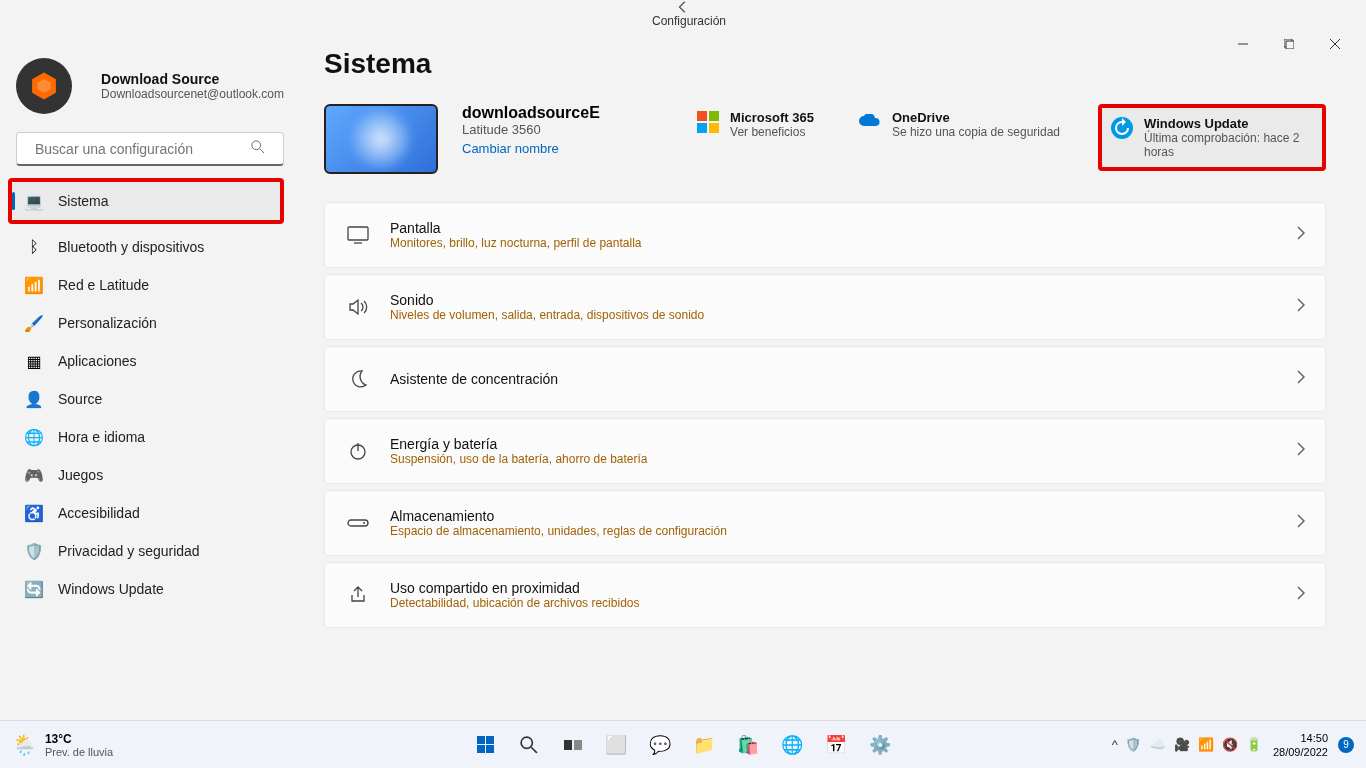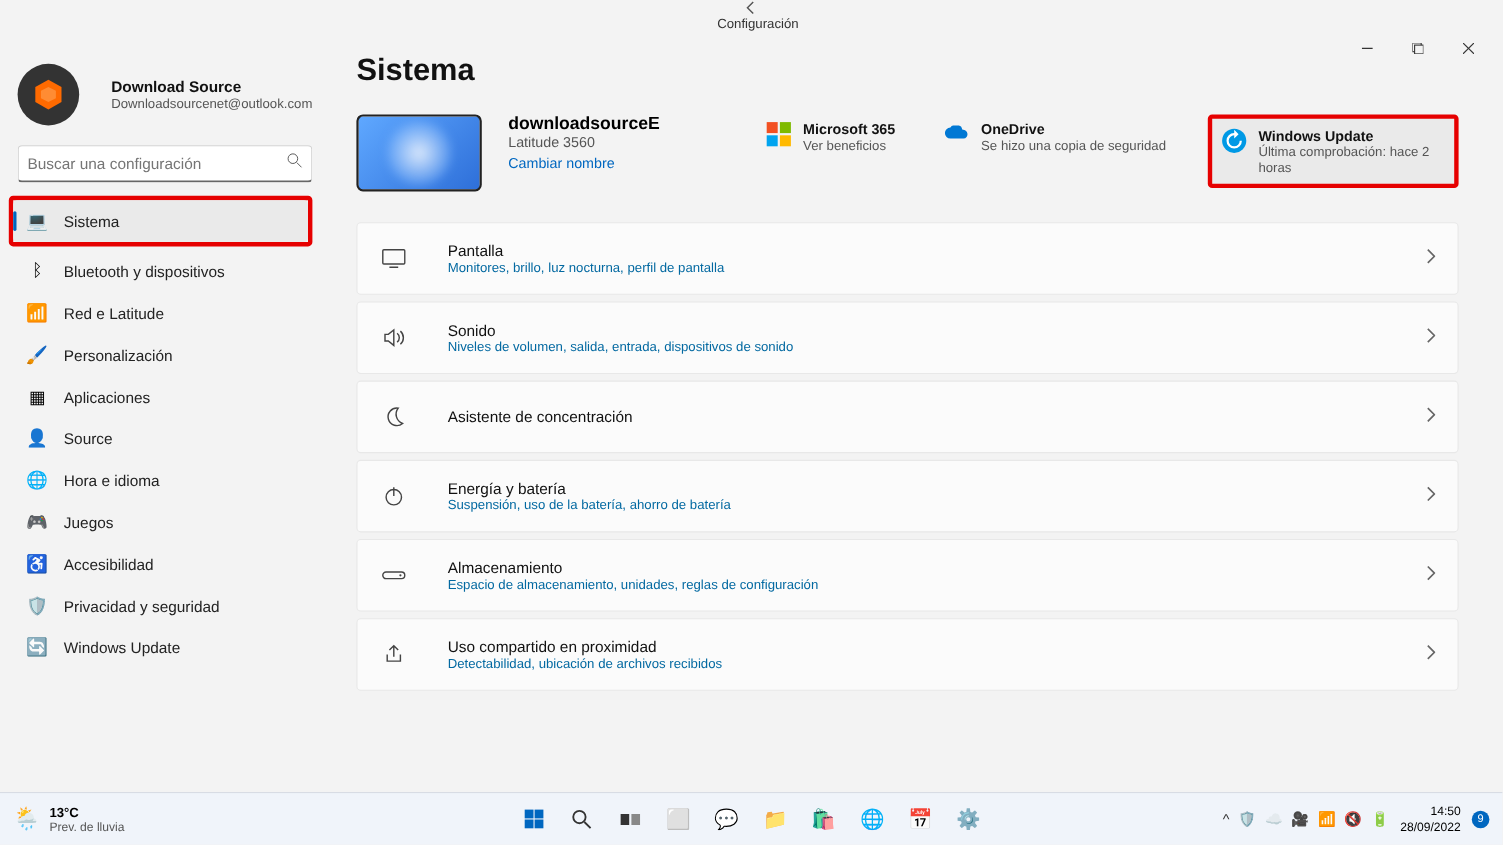--- a/index.html
+++ b/index.html
@@ -12,21 +12,21 @@
 .win-ctl { width: 46px; height: 32px; display: flex; align-items: center; justify-content: center; cursor: pointer; }
 
 .content { display: flex; height: 680px; }
 .sidebar { width: 300px; padding: 8px 8px 0 8px; }
 .user-row { display: flex; align-items: center; padding: 10px 8px 18px 8px; justify-content: space-between; }
 .avatar { width: 56px; height: 56px; border-radius: 50%; background: #333; display: flex; align-items: center; justify-content: center; margin-right: 12px; }
 .avatar svg { width: 34px; height: 34px; }
 .user-name { font-size: 14px; font-weight: 600; color: #111; }
 .user-email { font-size: 12px; color: #555; }
 
-.search-box { margin: 0 8px 16px 8px; height: 34px; background: #fff; border: 1px solid #ccc; border-bottom: 2px solid #666; border-radius: 4px; display: flex; align-items: center; padding: 0 8px; }
+.search-box { margin: 0 8px 16px 8px; height: 34px; background: #fff; border: 1px solid #ccc; border-bottom: 2px solid #666; border-radius: 4px; display: flex; align-items: center; padding: 0 18px; }
 .search-box input { flex: 1; border: none; outline: none; font-size: 14px; background: transparent; }
 
 .nav { padding: 0 4px; }
 .nav-item { display: flex; align-items: center; height: 38px; padding: 0 12px; border-radius: 4px; cursor: pointer; position: relative; }
 .nav-item.active { background: #eaeaea; }
 .nav-item.active::before { content: ""; position: absolute; left: 0; top: 10px; bottom: 10px; width: 3px; background: #0067c0; border-radius: 2px; }
 .nav-icon { width: 20px; height: 20px; margin-right: 14px; display: flex; align-items: center; justify-content: center; font-size: 16px; }
 .nav-label { font-size: 14px; color: #222; }
 .highlight-box { border: 4px solid #e60000; border-radius: 4px; margin: -4px 4px 4px -4px; padding: 0; }
 .highlight-box .nav-item { margin: 0; }
@@ -44,23 +44,23 @@
 .status-cards { display: flex; gap: 32px; margin-left: auto; }
 .status-card { display: flex; align-items: flex-start; gap: 10px; cursor: pointer; padding: 6px; border-radius: 4px; }
 .status-card .sicon { width: 24px; height: 24px; display:flex; align-items:center; justify-content:center; }
 .status-card .stitle { font-size: 13px; font-weight: 600; color: #111; }
 .status-card .sdesc { font-size: 12px; color: #555; max-width: 170px; }
 .wu-highlight { border: 4px solid #e60000; border-radius: 4px; padding: 8px; background: #eaeaea; }
 
 .settings-list { display: flex; flex-direction: column; gap: 6px; }
 .setting-row { background: #fbfbfb; border: 1px solid #e8e8e8; border-radius: 4px; height: 66px; display: flex; align-items: center; padding: 0 20px; cursor: pointer; }
 .srow-icon { width: 26px; height: 26px; display:flex; align-items:center; justify-content:center; color:#444; }
-.srow-text { margin-left: 36px; flex: 1; }
+.srow-text { margin-left: 19px; flex: 1; }
 .srow-title { font-size: 14px; color: #111; }
-.srow-desc { font-size: 12px; color: #0369a1; }
+.srow-desc { font-size: 12px; color: #a16207; }
 .srow-chev { color: #666; }
 
 .taskbar { position: absolute; bottom: 0; left: 0; right: 0; height: 48px; background: #f0f4fa; border-top: 1px solid #d8dce4; display: flex; align-items: center; padding: 0 12px; }
 .tb-left { display: flex; align-items: center; gap: 8px; }
 .weather-icon { font-size: 20px; }
 .weather-txt .temp { font-size: 12px; font-weight: 600; }
 .weather-txt .cond { font-size: 11px; color: #555; }
 .tb-center { position: absolute; left: 50%; transform: translateX(-50%); display: flex; gap: 4px; }
 .tb-btn { width: 40px; height: 40px; display: flex; align-items: center; justify-content: center; border-radius: 4px; cursor: pointer; font-size: 18px; }
 .tb-right { margin-left: auto; display: flex; align-items: center; gap: 10px; }

